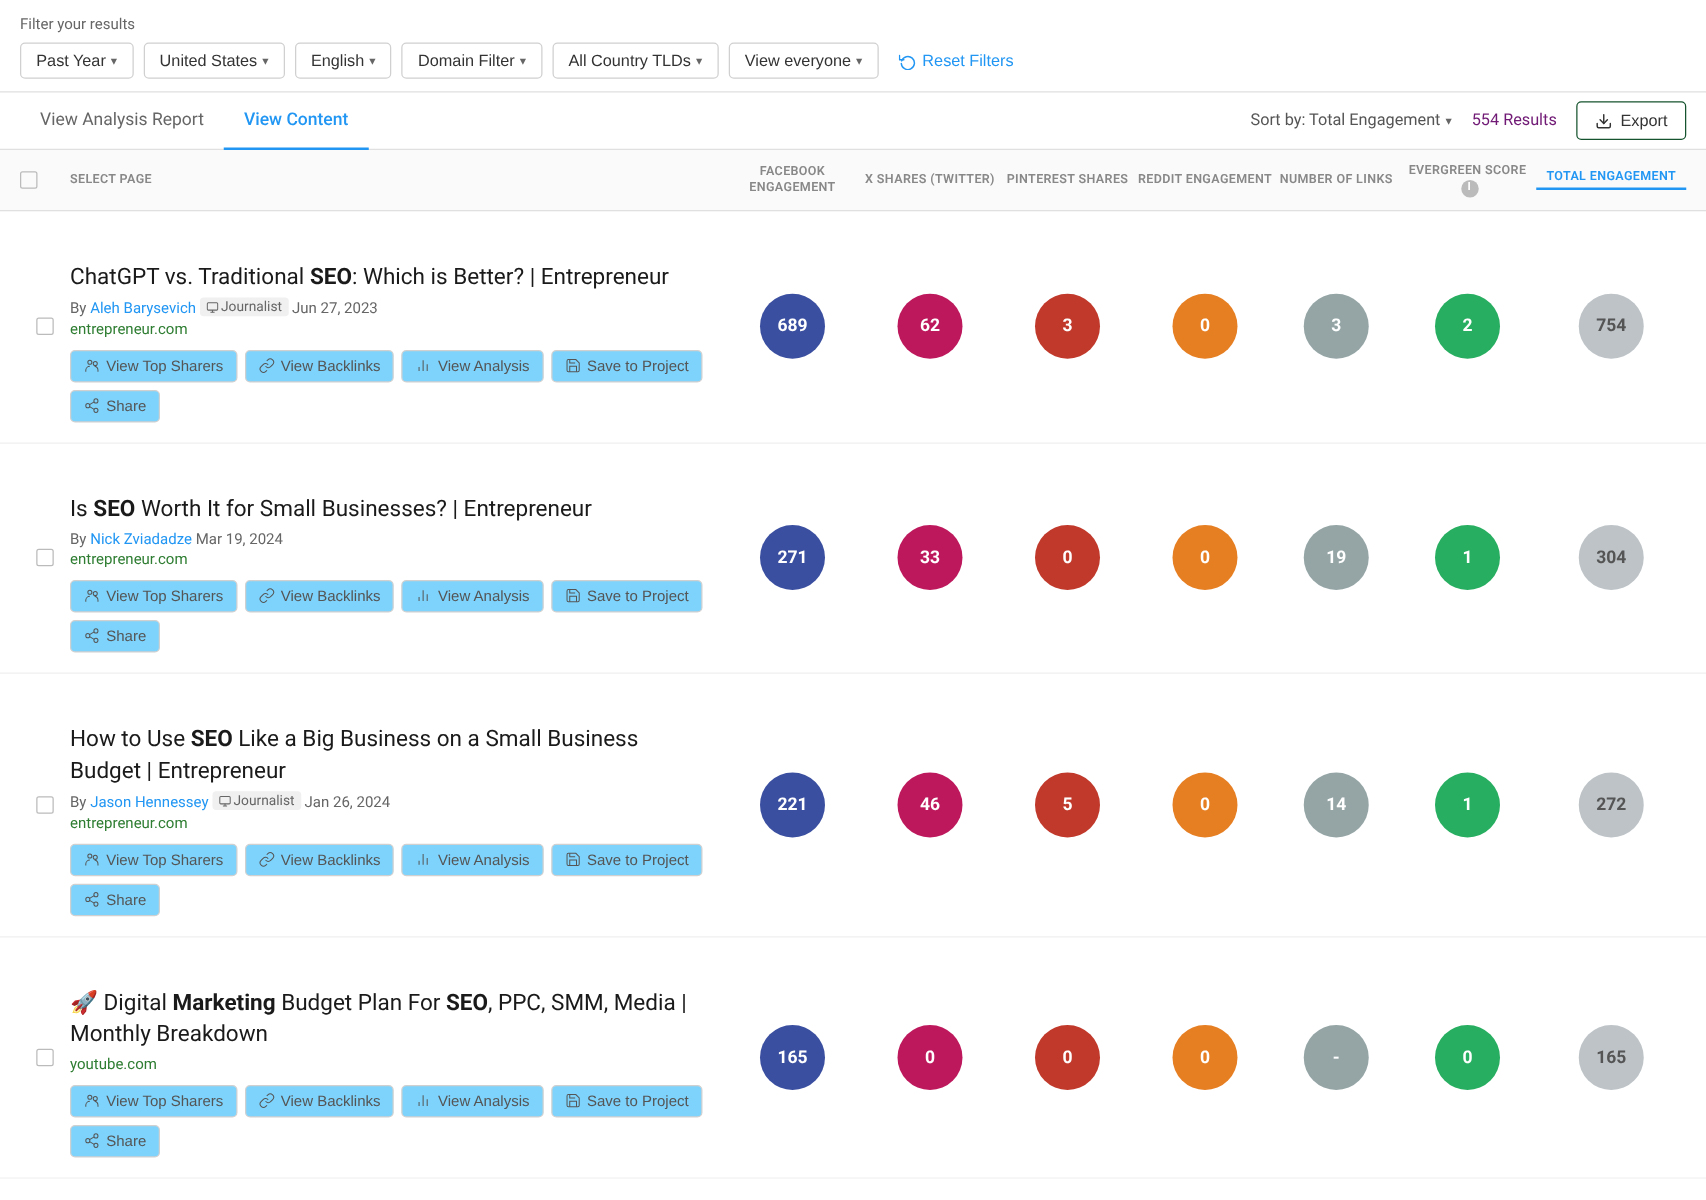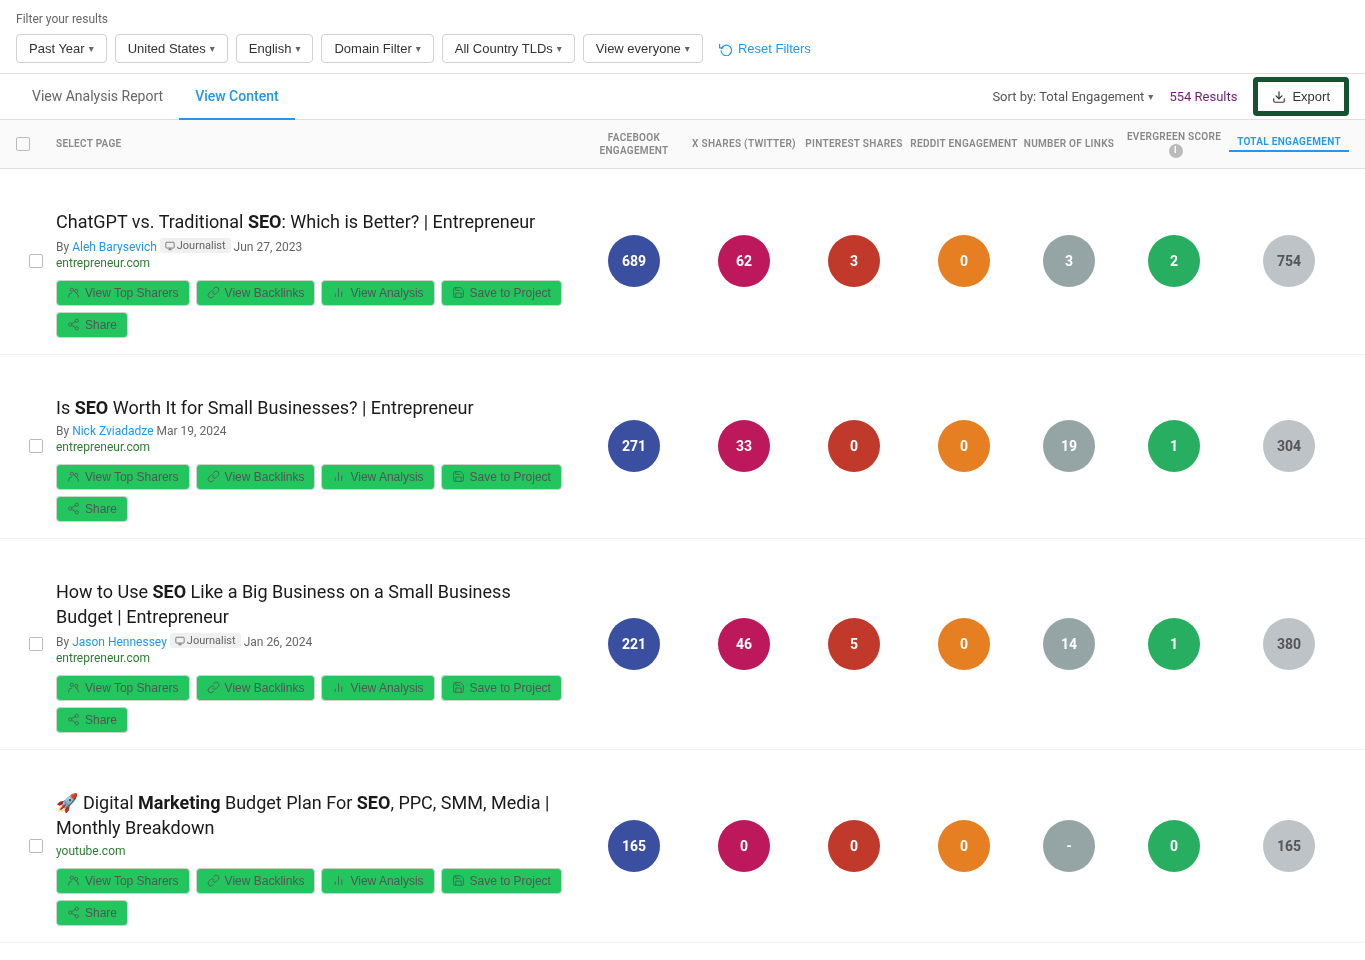--- a/index.html
+++ b/index.html
@@ -33,21 +33,21 @@
       padding: 14px 16px; cursor: pointer; font-size: 14px; color: #666;
       border-bottom: 2px solid transparent; margin-bottom: -1px;
     }
     .tab.active { color: #2196f3; border-bottom-color: #2196f3; font-weight: 500; }
 
     .sort-export { display: flex; align-items: center; gap: 16px; }
     .sort-label { font-size: 13px; color: #555; cursor: pointer; display: flex; align-items: center; gap: 4px; }
     .results-count { font-size: 13px; color: #701a75; }
     .export-btn {
       display: flex; align-items: center; gap: 6px;
-      padding: 7px 14px; border: 5px solid #14532d; border-radius: 4px;
+      padding: 7px 14px; border: 1px solid #14532d; border-radius: 4px;
       background: #fff; cursor: pointer; font-size: 13px; color: #333;
     }
 
     .table-header {
       display: grid;
       grid-template-columns: 40px 1fr 110px 110px 110px 110px 100px 110px 120px;
       padding: 10px 16px;
       background: #fafafa;
       border-bottom: 1px solid #e0e0e0;
       align-items: center;
@@ -73,21 +73,21 @@
     .article-info { padding-right: 12px; }
     .article-title { font-size: 18px; color: #1a1a1a; line-height: 1.4; margin-bottom: 4px; margin-top: 24px; }
     .article-meta { font-size: 12px; color: #666; margin-bottom: 2px; }
     .article-meta a { color: #2196f3; text-decoration: none; }
     .article-domain { font-size: 12px; color: #2e7d32; }
 
     .action-buttons { display: flex; gap: 6px; flex-wrap: wrap; margin-top: 10px; }
     .action-btn {
       display: flex; align-items: center; gap: 5px;
       padding: 5px 10px; border: 1px solid #d0d0d0; border-radius: 4px;
-      background: #22c55e; cursor: pointer; font-size: 12px; color: #555;
+      background: #7dd3fc; cursor: pointer; font-size: 12px; color: #555;
       white-space: nowrap;
     }
     .action-btn svg { width: 13px; height: 13px; fill: none; stroke: currentColor; stroke-width: 1.5; }
 
     .metric-cell { display: flex; justify-content: center; align-items: center; }
     .metric-circle {
       width: 52px; height: 52px; border-radius: 50%;
       display: flex; align-items: center; justify-content: center;
       font-size: 14px; font-weight: 700; color: #fff;
     }
@@ -422,21 +422,21 @@
       <div class="metric-cell">
         <div class="metric-circle orange">0</div>
       </div>
       <div class="metric-cell">
         <div class="metric-circle gray">14</div>
       </div>
       <div class="metric-cell">
         <div class="metric-circle green">1</div>
       </div>
       <div class="metric-cell">
-        <div class="metric-circle light-gray">380</div>
+        <div class="metric-circle light-gray">272</div>
       </div>
     </div>
     <div class="result-row">
       <div style="display: flex; justify-content: center;">
         <div class="checkbox"></div>
       </div>
       <div class="article-info">
         <div class="article-title">🚀 Digital <strong>Marketing</strong> Budget Plan For <strong>SEO</strong>, PPC, SMM, Media | Monthly Breakdown</div>
         <div class="article-domain">youtube.com</div>
         <div class="action-buttons">

